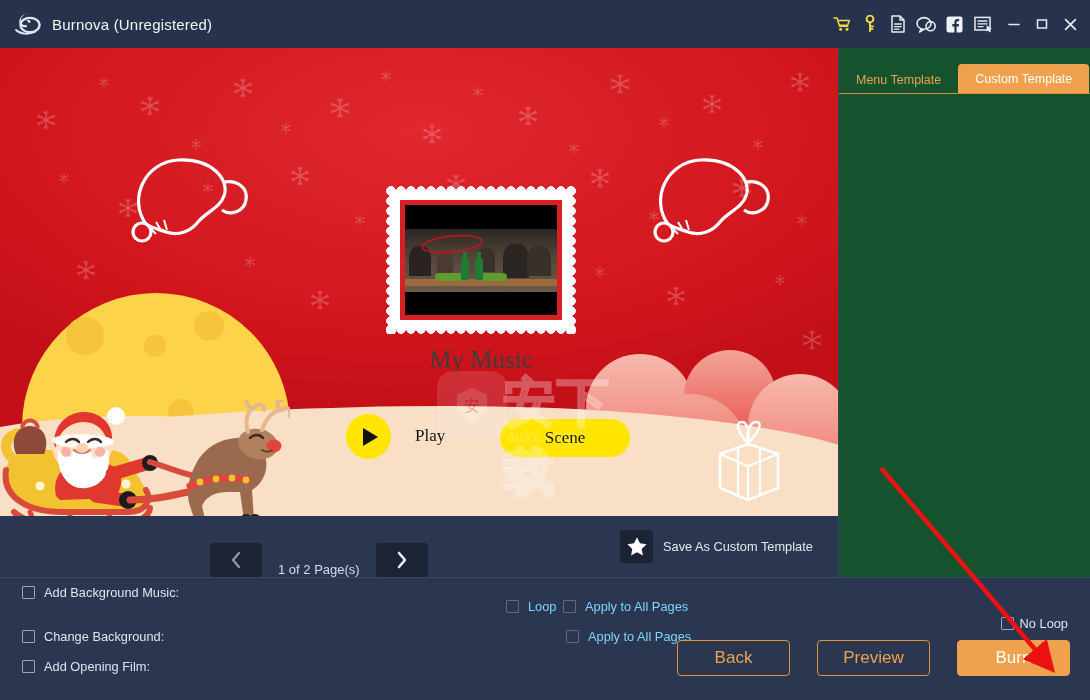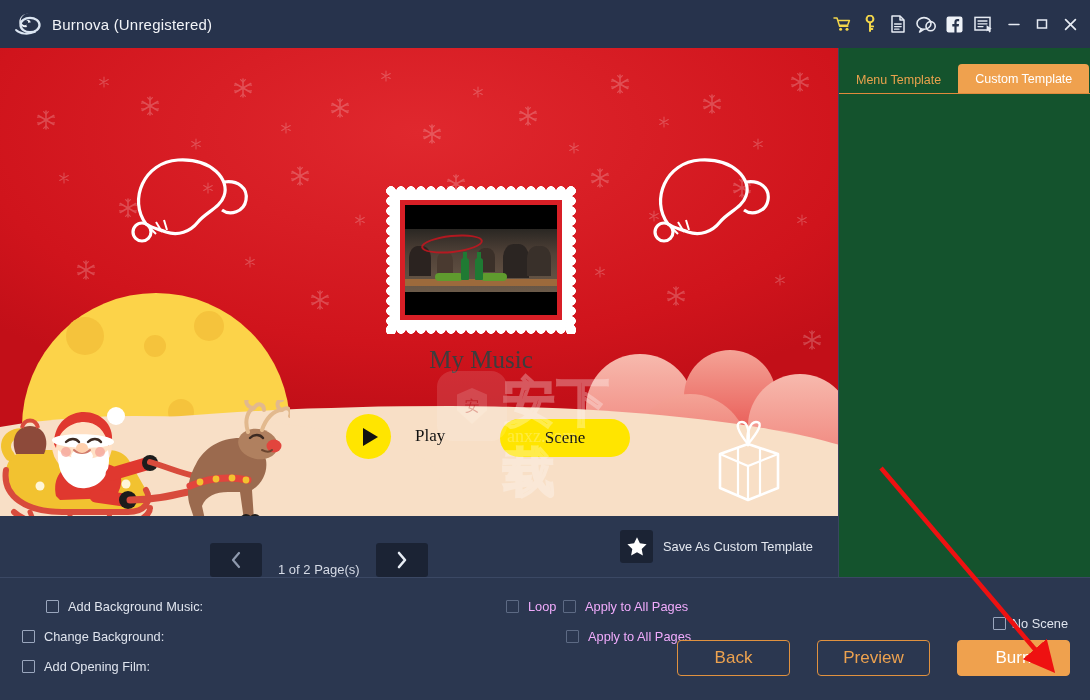--- a/index.html
+++ b/index.html
@@ -268,21 +268,21 @@
     border-top: 1px solid #3b4864;
   }
   .row { position: absolute; left: 22px; display: flex; align-items: center; }
   .chk {
     width: 13px; height: 13px; border: 1px solid #9aa6bd;
     border-radius: 1px; background: transparent;
     display: inline-block; cursor: pointer; flex: none;
   }
   .chk.dim { border-color: #5d6a84; }
   .lbl { color: #dfe4ee; font-size: 12.8px; margin-left: 9px; white-space: nowrap; }
-  .lbl.dim { color: #f0abfc; text-align: right; }
+  .lbl.dim { color: #7dd3fc; text-align: right; }
 
   .nomenu {
     position: absolute; right: 22px; top: 38px;
     display: flex; align-items: center;
   }
   .btnrow { position: absolute; right: 20px; top: 62px; display: flex; gap: 27px; }
   .btn {
     width: 113px; height: 36px; border-radius: 4px;
     display: flex; align-items: center; justify-content: center;
     font-size: 17px; cursor: pointer;
@@ -613,21 +613,21 @@
         <svg width="22" height="21" viewBox="0 0 22 21">
           <path d="M11 1.2 L13.9 7.3 L20.6 8.2 L15.7 12.9 L16.9 19.5 L11 16.3 L5.1 19.5 L6.3 12.9 L1.4 8.2 L8.1 7.3 Z" fill="#ffffff"></path>
         </svg>
       </div>
       <div class="savetpl-label">Save As Custom Template</div>
     </div>
   </div>
 
   <div class="bottom">
 
-    <div class="row" style="top:21px;margin-left:24px;">
+    <div class="row" style="top:7px;">
       <span class="chk"></span>
       <span class="lbl">Add Background Music:</span>
     </div>
 
     <div class="row" style="left:506px; top:21px;">
       <span class="chk dim"></span>
       <span class="lbl dim">Loop</span>
     </div>
     <div class="row" style="left:563px; top:21px;">
       <span class="chk dim"></span>
@@ -644,21 +644,21 @@
       <span class="lbl dim">Apply to All Pages</span>
     </div>
 
     <div class="row" style="top:81px;">
       <span class="chk"></span>
       <span class="lbl">Add Opening Film:</span>
     </div>
 
     <div class="nomenu">
       <span class="chk"></span>
-      <span class="lbl" style="margin-left:6px;">No Scene</span>
+      <span class="lbl" style="margin-left:6px;">No Loop</span>
     </div>
 
     <div class="btnrow">
       <div class="btn ghost">Back</div>
       <div class="btn ghost">Preview</div>
       <div class="btn primary">Burn</div>
     </div>
   </div>
 
   <svg class="arrow">

